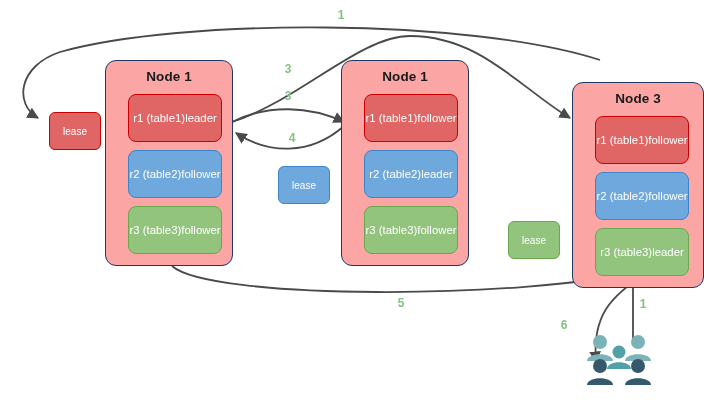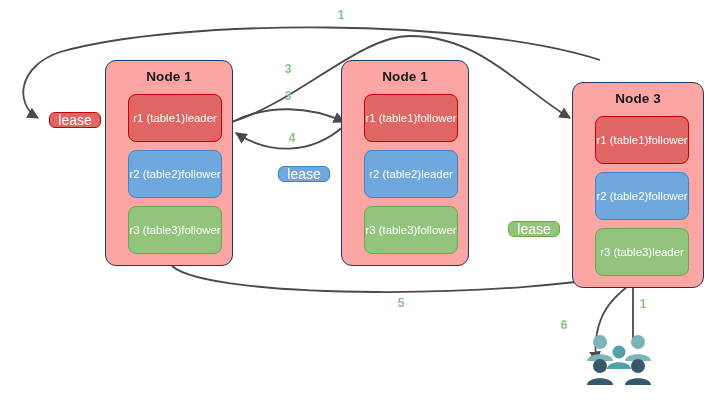--- a/index.html
+++ b/index.html
@@ -64,22 +64,22 @@
   .rep-r3 { background: #93c47d; border: 1.6px solid #6aa84f; }
   .replica span { display: block; }
   .lease {
     position: absolute;
     border-radius: 6px;
     box-sizing: border-box;
     display: flex;
     align-items: center;
     justify-content: center;
     color: #ffffff;
-    font-size: 14px;
-    height: 16px;
+    font-size: 10px;
+    height: 38px;
   }
   .lease-red  { background: #e06666; border: 1.6px solid #cc0000; }
   .lease-blue { background: #6fa8dc; border: 1.6px solid #3d85c6; }
   .lease-green{ background: #93c47d; border: 1.6px solid #6aa84f; }
   .step-label {
     position: absolute;
     color: #84c384;
     font-size: 12px;
     font-weight: bold;
     text-align: center;

